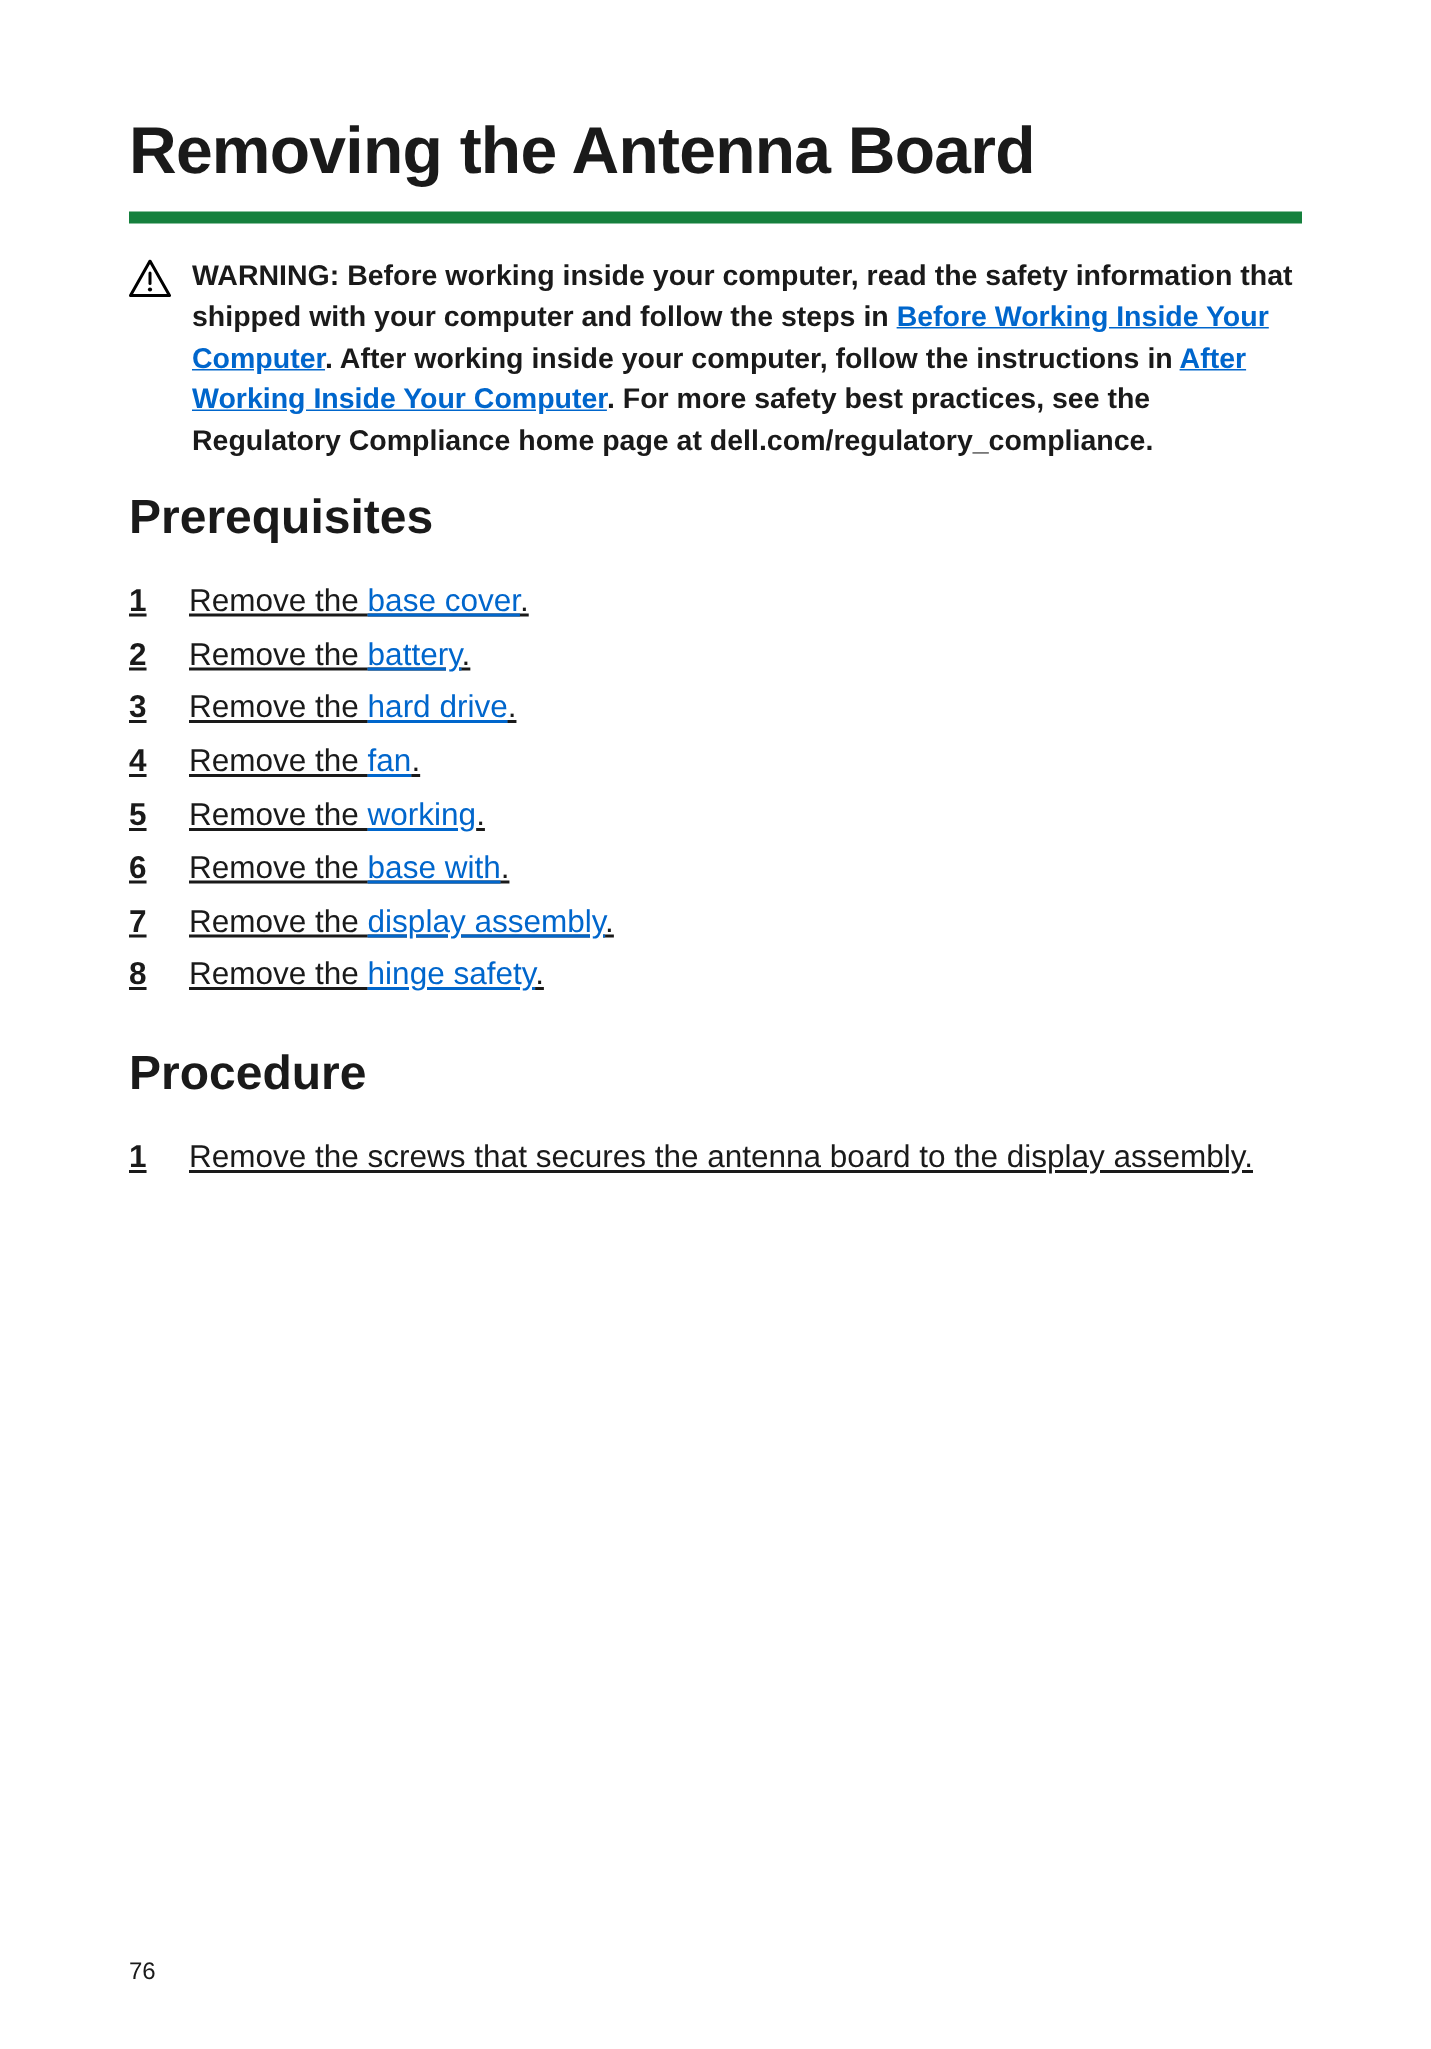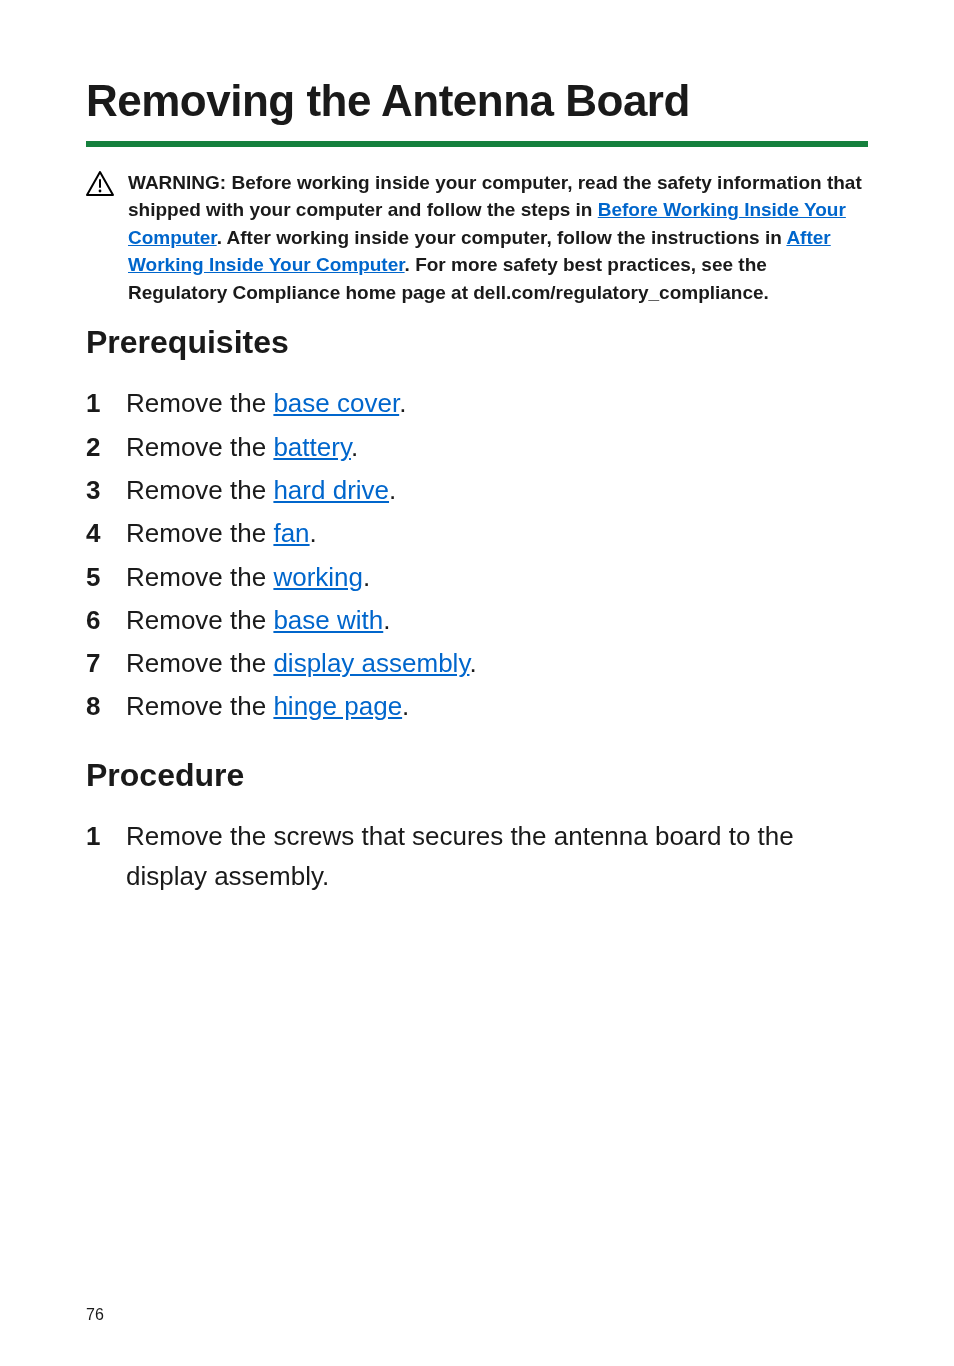--- a/index.html
+++ b/index.html
@@ -1,29 +1,29 @@
 <!DOCTYPE html>
 <html><head>
 <meta charset="utf-8">
 <style>
   * { margin: 0; padding: 0; box-sizing: border-box; }
   html, body { width: 954px; height: 1366px; background: #ffffff; font-family: "Segoe UI", "Helvetica Neue", Arial, sans-serif; color: #1a1a1a; }
   .page { width: 954px; height: 1366px; position: relative; padding: 76px 86px 40px 86px; }
 
-  h1.title { font-size: 44px; font-weight: 700; letter-spacing: -0.5px; line-height: 1.15; padding-bottom: 14px; border-bottom: 6px solid #15803d; margin-bottom: 22px; }
+  h1.title { font-size: 44px; font-weight: 700; letter-spacing: -0.5px; line-height: 1.15; padding-bottom: 14px; border-bottom: 8px solid #15803d; margin-bottom: 22px; }
 
   .warning-block { display: flex; gap: 14px; margin-bottom: 18px; }
   .warning-icon { flex: 0 0 auto; margin-top: 2px; }
   .warning-text { font-size: 19px; line-height: 1.45; font-weight: 700; }
   .link { color: #0066cc; text-decoration: underline; }
 
   h2.section { font-size: 32px; font-weight: 700; margin: 10px 0 22px 0; }
 
   ol.steps { list-style: none; counter-reset: step; margin: 0 0 30px 0; }
-  ol.steps > li { counter-increment: step; display: flex; gap: 22px; font-size: 26px; line-height: 1.55; margin-bottom: 3px; }
+  ol.steps > li { counter-increment: step; display: flex; gap: 22px; font-size: 21px; line-height: 1.55; margin-bottom: 3px; text-decoration: underline; }
   ol.steps > li::before { content: counter(step); font-weight: 700; min-width: 18px; }
   ol.steps > li .body { flex: 1; font-weight: 400; }
 
   .page-number { position: absolute; bottom: 42px; left: 86px; font-size: 16px; }
 </style>
 </head>
 <body>
 
 <div class="page">
 
@@ -60,21 +60,21 @@
     <li>
         <span class="body"><span>Remove the </span><a href="#" class="link">working</a><span>.</span></span>
       </li>
     <li>
         <span class="body"><span>Remove the </span><a href="#" class="link">base with</a><span>.</span></span>
       </li>
     <li>
         <span class="body"><span>Remove the </span><a href="#" class="link">display assembly</a><span>.</span></span>
       </li>
     <li>
-        <span class="body"><span>Remove the </span><a href="#" class="link">hinge page</a><span>.</span></span>
+        <span class="body"><span>Remove the </span><a href="#" class="link">hinge safety</a><span>.</span></span>
       </li>
   </ol>
 
   <h2 class="section">Procedure</h2>
 
   <ol class="steps">
     <li>
         <span class="body">Remove the screws that secures the antenna board to the display assembly.</span>
       </li>
   </ol>

